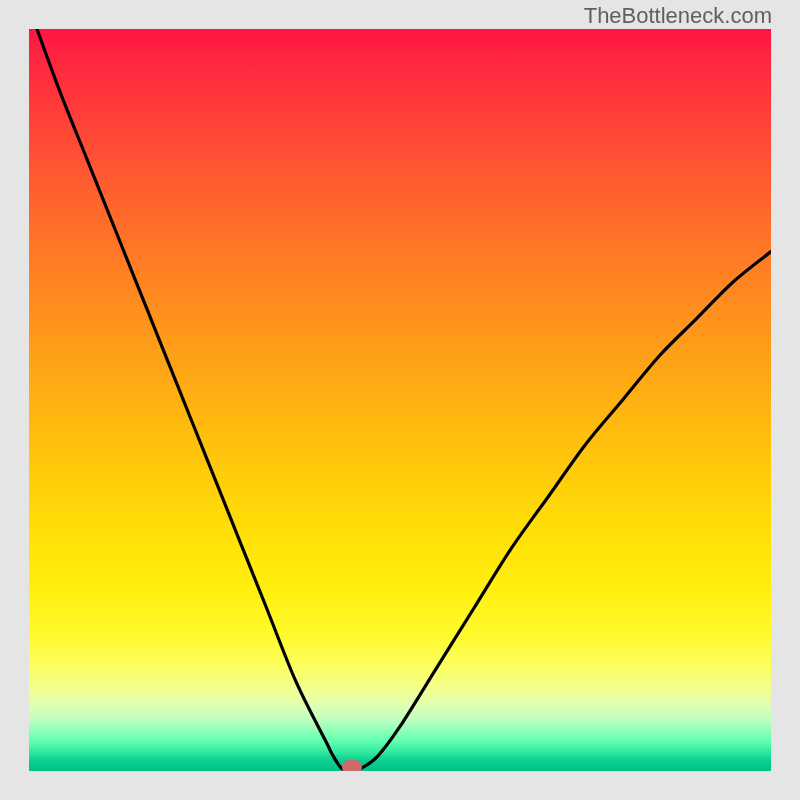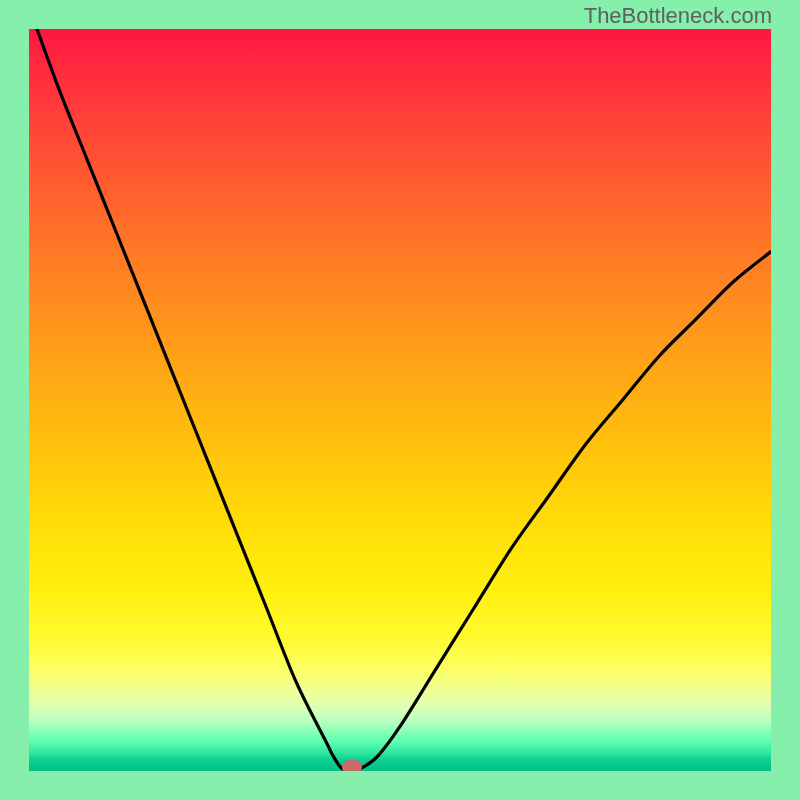--- a/index.html
+++ b/index.html
@@ -8,21 +8,21 @@
     width: 800px;
     height: 800px;
     background: #000;
     font-family: Arial, Helvetica, sans-serif;
     overflow: hidden;
   }
   .container {
     position: relative;
     width: 800px;
     height: 800px;
-    background: #86efac;
+    background: #e5e5e5;
   }
   .watermark {
     position: absolute;
     top: 3px;
     right: 28px;
     color: #606060;
     font-size: 22px;
     font-weight: 500;
     z-index: 10;
   }

